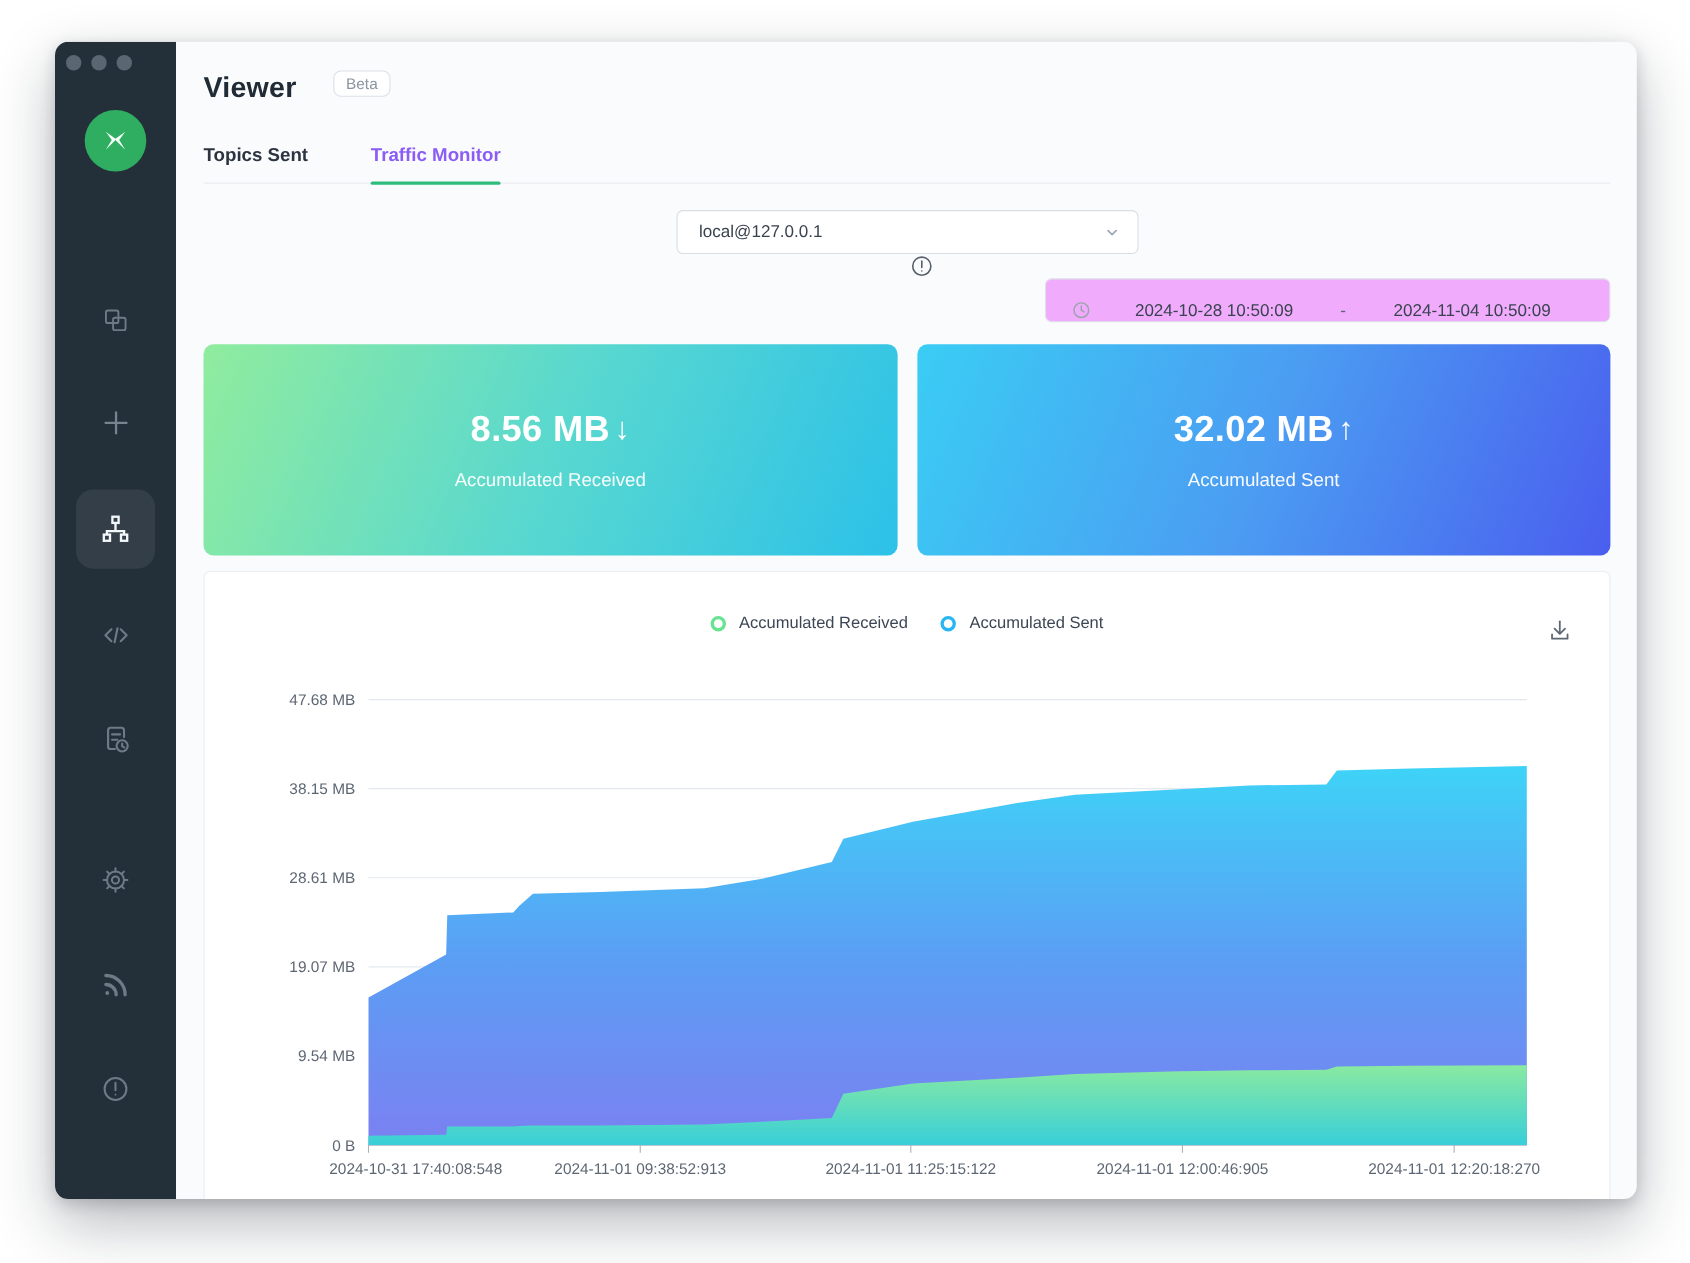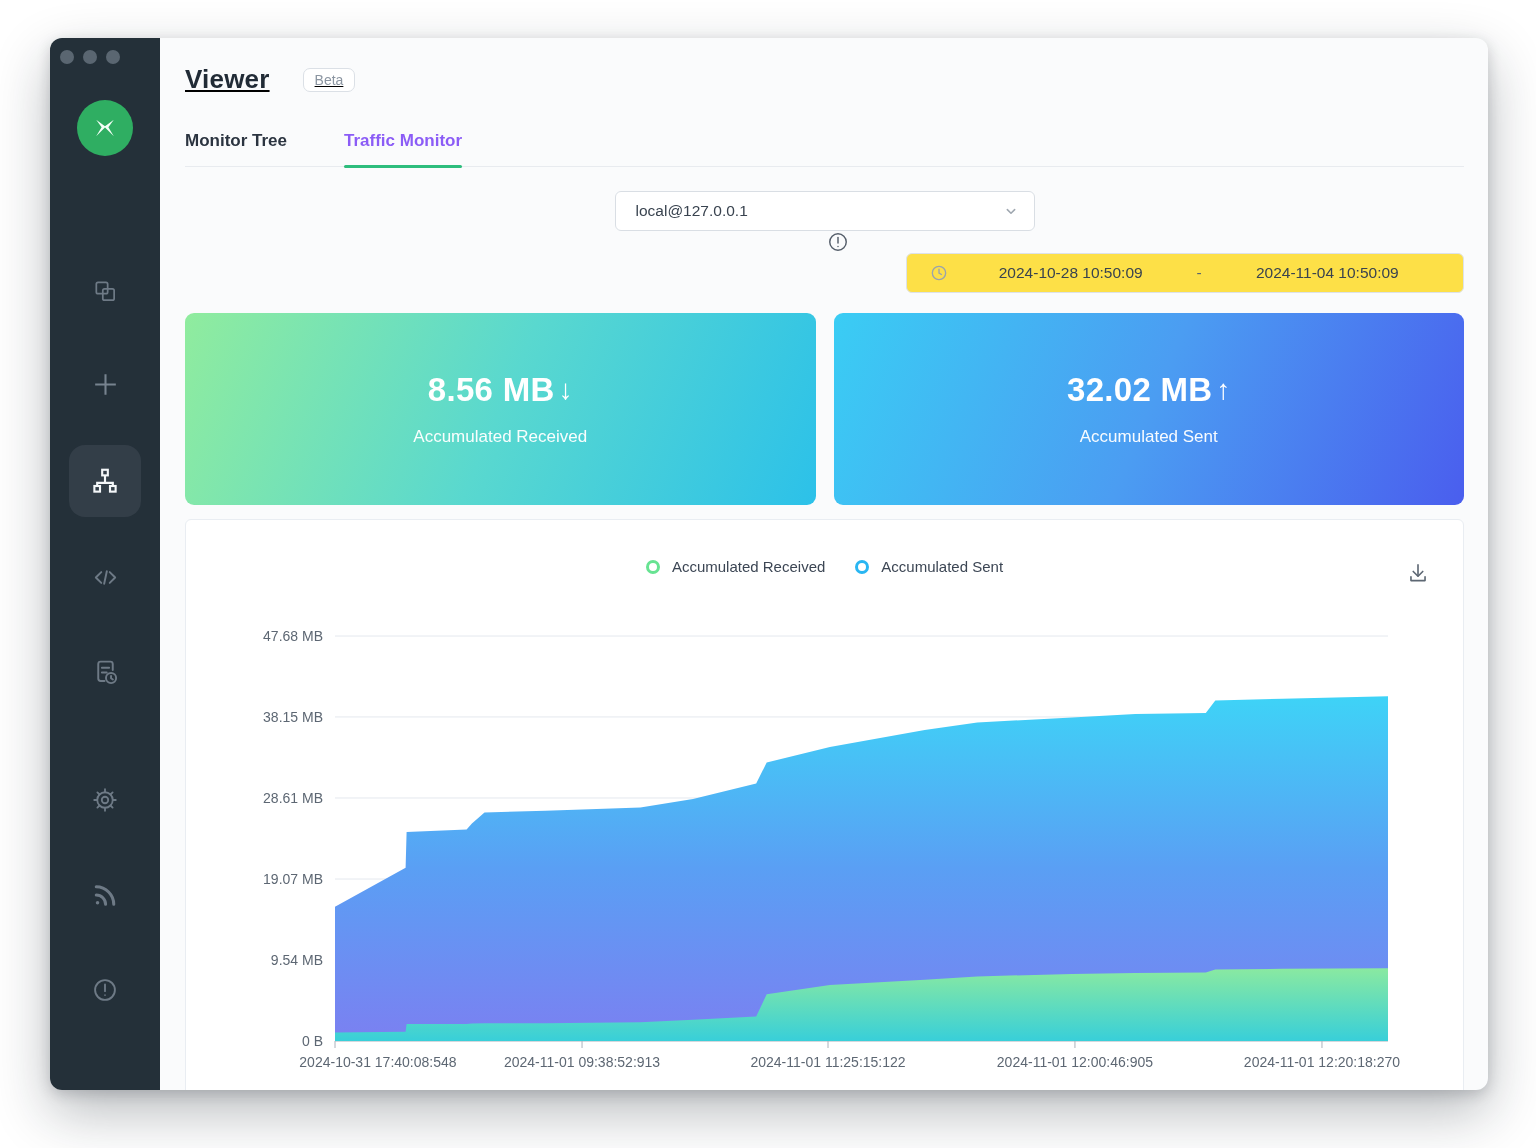--- a/index.html
+++ b/index.html
@@ -16,38 +16,38 @@
   .logo { position:absolute; left:27px; top:62px; width:56px; height:56px; border-radius:50%;
     background:#2fae62; display:flex; align-items:center; justify-content:center; }
   .side-ic { position:absolute; left:0; width:110px; display:flex; justify-content:center;
     color:#6e7a86; }
   .active-tile { position:absolute; left:19px; top:407px; width:72px; height:72px;
     border-radius:16px; background:#333e48; display:flex; align-items:center; justify-content:center; }
   .side-ic svg, .active-tile svg { display:block; }
 
   
   .main { flex:1; position:relative; padding:0 24px 0 25px; }
-  .header-row { margin-top:26px; display:flex; align-items:center;text-decoration:underline; }
+  .header-row { margin-top:26px; display:flex; align-items:flex-start; }
   .page-title { font-size:26px; font-weight:700; color:#212b36; letter-spacing:.2px; }
   .beta-badge { margin-left:33px; padding:3px 11px; border:1px solid #dbe0e6; border-radius:7px;
     background:#fff; color:#8b95a1; font-size:14px; }
   .tabs { margin-top:36px; display:flex; gap:57px; border-bottom:1px solid #e8ebef; }
   .tab { position:relative; padding-bottom:15px; font-size:17px; font-weight:700;
     color:#2b3440; cursor:pointer; }
   .tab.active { color:#8b5cf6; }
   .tab.active::after { content:""; position:absolute; left:0; right:0; bottom:-2px; height:3px;
     border-radius:2px; background:#2ebd7d; }
 
   .controls { margin-top:24px; display:flex; align-items:center;flex-direction:column; }
   .select { width:420px; height:40px; background:#fff; border:1px solid #d9dee4; border-radius:6px;
     display:flex; align-items:center; padding:0 12px 0 20px; }
   .select-value { flex:1; font-size:15.5px; color:#39434f; }
   .info-ic { margin-left:27px; color:#57606c; display:flex; }
-  .date-box { margin-left:auto; width:558px; height:40px; background:#fde047; border:1px solid #dde2e8;
-    border-radius:6px; display:flex; align-items:center; padding:0 14px 0 22px; font-size:15.5px; color:#39434f; }
+  .date-box { margin-left:auto; width:514px; height:40px; background:#f0abfc; border:1px solid #dde2e8;
+    border-radius:6px; display:flex; align-items:flex-end; padding:0 14px 0 22px; font-size:15.5px; color:#39434f; }
   .date-box .part { flex:1; text-align:center; }
   .date-sep { color:#5a646f; padding:0 4px; }
   .clock { color:#9aa3ad; display:flex; }
 
   .cards { margin-top:20px; display:flex; gap:18px; }
   .stat-card { flex:1; height:192px; border-radius:9px; color:#fff; display:flex;
     flex-direction:column; align-items:center; justify-content:center; }
   .stat-value-row { display:flex; align-items:center; gap:4px; }
   .stat-value { font-size:33px; font-weight:700; letter-spacing:.3px; }
   .stat-arrow { font-size:28px; font-weight:400; line-height:1; }
@@ -147,21 +147,21 @@
   </nav>
 
   <div class="main">
 
     <div class="header-row">
       <span class="page-title">Viewer</span>
       <span class="beta-badge">Beta</span>
     </div>
 
     <div class="tabs">
-      <div class="tab">Monitor Tree</div>
+      <div class="tab">Topics Sent</div>
       <div class="tab active">Traffic Monitor</div>
     </div>
 
     <div class="controls">
       <div class="select">
         <span class="select-value">local@127.0.0.1</span>
         <svg width="22" height="22" viewBox="0 0 24 24" fill="none" stroke="#a0a8b1" stroke-width="1.7" stroke-linecap="round" stroke-linejoin="round">
           <path d="M8 10.5 L12 14.5 L16 10.5"></path>
         </svg>
       </div>

